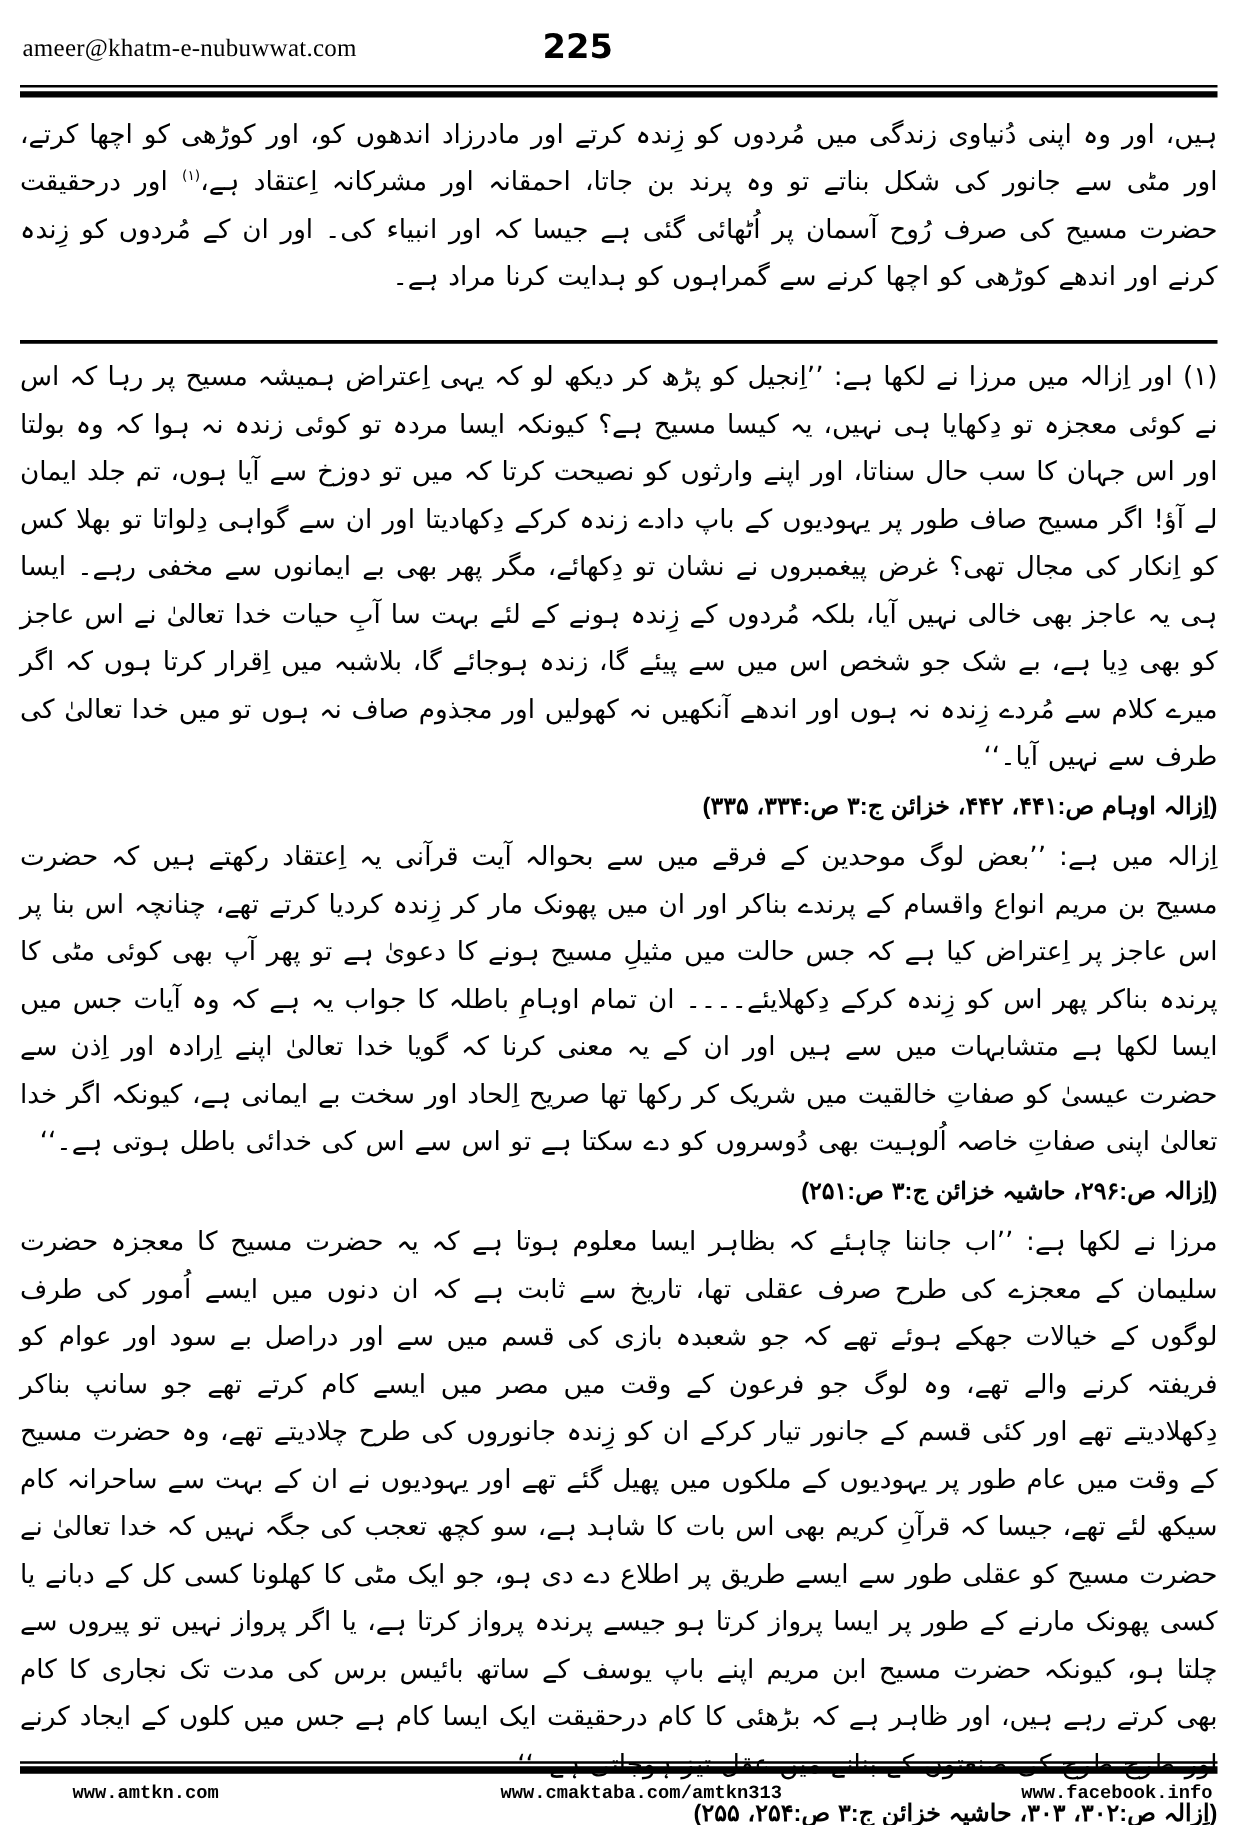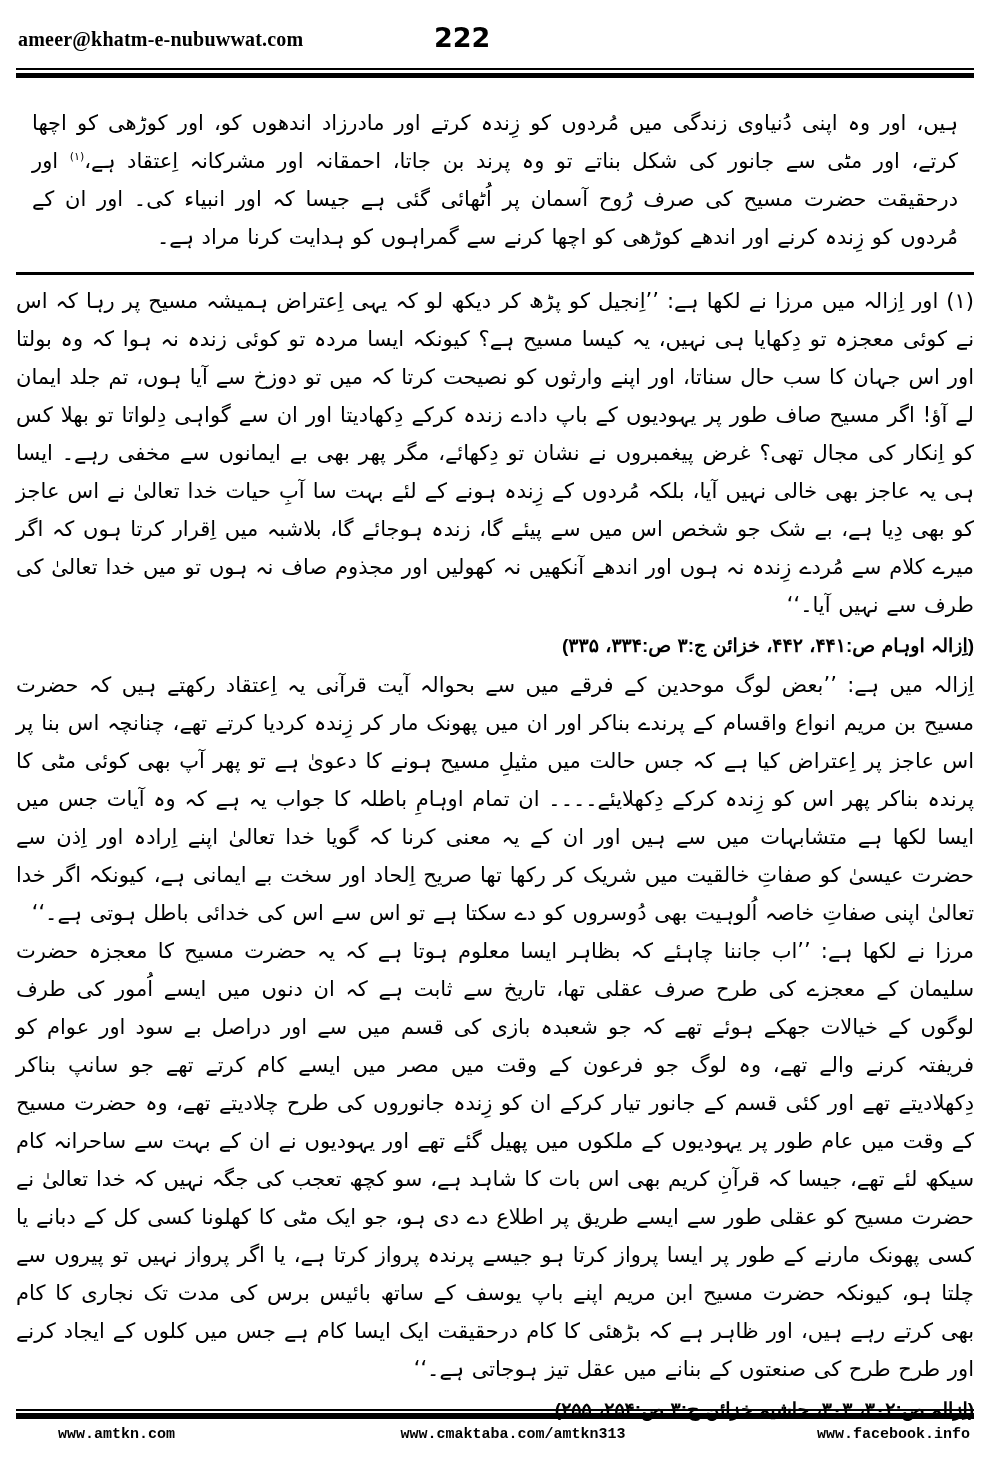--- a/index.html
+++ b/index.html
@@ -28,21 +28,21 @@
       top: 22px;
       left: 0;
       right: 0;
       height: 36px;
     }
     .header-email {
       position: absolute;
       left: 2px;
       top: 6px;
       font-family: "Liberation Serif", serif;
-      font-weight: bold;
+      font-weight: normal;
       font-size: 20px;
       letter-spacing: 0.2px;
     }
     .header-page-number {
       position: absolute;
       left: 418px;
       top: 0px;
       font-family: "DejaVu Sans", sans-serif;
       font-weight: bold;
       font-size: 27px;
@@ -96,21 +96,21 @@
       font-size: 21px;
       line-height: 38px;
       word-spacing: 1px;
     }
     .main-text {
       position: absolute;
       top: 88px;
       left: 0;
       right: 0;
     }
-    .main-text p { margin: 16px; }
+    .main-text p { margin: 0; }
 
     .footnotes {
       position: absolute;
       top: 282px;
       left: 0;
       right: 0;
     }
     .fn-para { margin: 0; }
     .citation {
       margin: 4px 0 2px 0;
@@ -143,39 +143,40 @@
     .footer-center { position: absolute; left: 50%; transform: translateX(-50%); top: 0; }
     .footer-right { position: absolute; right: 4px; top: 0; }
   </style>
 </head>
 <body>
 
 <div class="page">
 
   <div class="header">
     <span class="header-email">ameer@khatm-e-nubuwwat.com</span>
-    <span class="header-page-number">222</span>
+    <span class="header-page-number">225</span>
   </div>
 
   <div class="rule-double-top">
     <div class="thin"></div>
     <div class="thick"></div>
   </div>
 
   <div class="main-text urdu">
     <p><span>ہیں، اور وہ اپنی دُنیاوی زندگی میں مُردوں کو زِندہ کرتے اور مادرزاد اندھوں کو، اور کوڑھی کو اچھا کرتے، اور مٹی سے جانور کی شکل بناتے تو وہ پرند بن جاتا، احمقانہ اور مشرکانہ اِعتقاد ہے،</span><span class="sup">(۱)</span><span> اور درحقیقت حضرت مسیح کی صرف رُوح آسمان پر اُٹھائی گئی ہے جیسا کہ اور انبیاء کی۔ اور ان کے مُردوں کو زِندہ کرنے اور اندھے کوڑھی کو اچھا کرنے سے گمراہوں کو ہدایت کرنا مراد ہے۔</span></p>
   </div>
 
   <div class="rule-footnote"></div>
 
   <div class="footnotes urdu">
     <p class="fn-para">(۱) اور اِزالہ میں مرزا نے لکھا ہے: ’’اِنجیل کو پڑھ کر دیکھ لو کہ یہی اِعتراض ہمیشہ مسیح پر رہا کہ اس نے کوئی معجزہ تو دِکھایا ہی نہیں، یہ کیسا مسیح ہے؟ کیونکہ ایسا مردہ تو کوئی زندہ نہ ہوا کہ وہ بولتا اور اس جہان کا سب حال سناتا، اور اپنے وارثوں کو نصیحت کرتا کہ میں تو دوزخ سے آیا ہوں، تم جلد ایمان لے آؤ! اگر مسیح صاف طور پر یہودیوں کے باپ دادے زندہ کرکے دِکھادیتا اور ان سے گواہی دِلواتا تو بھلا کس کو اِنکار کی مجال تھی؟ غرض پیغمبروں نے نشان تو دِکھائے، مگر پھر بھی بے ایمانوں سے مخفی رہے۔ ایسا ہی یہ عاجز بھی خالی نہیں آیا، بلکہ مُردوں کے زِندہ ہونے کے لئے بہت سا آبِ حیات خدا تعالیٰ نے اس عاجز کو بھی دِیا ہے، بے شک جو شخص اس میں سے پیئے گا، زندہ ہوجائے گا، بلاشبہ میں اِقرار کرتا ہوں کہ اگر میرے کلام سے مُردے زِندہ نہ ہوں اور اندھے آنکھیں نہ کھولیں اور مجذوم صاف نہ ہوں تو میں خدا تعالیٰ کی طرف سے نہیں آیا۔‘‘</p>
     <p class="citation">(اِزالہ اوہام ص:۴۴۱، ۴۴۲، خزائن ج:۳ ص:۳۳۴، ۳۳۵)</p>
 
     <p class="fn-para">اِزالہ میں ہے: ’’بعض لوگ موحدین کے فرقے میں سے بحوالہ آیت قرآنی یہ اِعتقاد رکھتے ہیں کہ حضرت مسیح بن مریم انواع واقسام کے پرندے بناکر اور ان میں پھونک مار کر زِندہ کردیا کرتے تھے، چنانچہ اس بنا پر اس عاجز پر اِعتراض کیا ہے کہ جس حالت میں مثیلِ مسیح ہونے کا دعویٰ ہے تو پھر آپ بھی کوئی مٹی کا پرندہ بناکر پھر اس کو زِندہ کرکے دِکھلایئے۔۔۔۔ ان تمام اوہامِ باطلہ کا جواب یہ ہے کہ وہ آیات جس میں ایسا لکھا ہے متشابہات میں سے ہیں اور ان کے یہ معنی کرنا کہ گویا خدا تعالیٰ اپنے اِرادہ اور اِذن سے حضرت عیسیٰ کو صفاتِ خالقیت میں شریک کر رکھا تھا صریح اِلحاد اور سخت بے ایمانی ہے، کیونکہ اگر خدا تعالیٰ اپنی صفاتِ خاصہ اُلوہیت بھی دُوسروں کو دے سکتا ہے تو اس سے اس کی خدائی باطل ہوتی ہے۔‘‘</p>
+    <p class="citation">(اِزالہ ص:۲۹۶، حاشیہ خزائن ج:۳ ص:۲۵۱)</p>
 
     <p class="fn-para">مرزا نے لکھا ہے: ’’اب جاننا چاہئے کہ بظاہر ایسا معلوم ہوتا ہے کہ یہ حضرت مسیح کا معجزہ حضرت سلیمان کے معجزے کی طرح صرف عقلی تھا، تاریخ سے ثابت ہے کہ ان دنوں میں ایسے اُمور کی طرف لوگوں کے خیالات جھکے ہوئے تھے کہ جو شعبدہ بازی کی قسم میں سے اور دراصل بے سود اور عوام کو فریفتہ کرنے والے تھے، وہ لوگ جو فرعون کے وقت میں مصر میں ایسے کام کرتے تھے جو سانپ بناکر دِکھلادیتے تھے اور کئی قسم کے جانور تیار کرکے ان کو زِندہ جانوروں کی طرح چلادیتے تھے، وہ حضرت مسیح کے وقت میں عام طور پر یہودیوں کے ملکوں میں پھیل گئے تھے اور یہودیوں نے ان کے بہت سے ساحرانہ کام سیکھ لئے تھے، جیسا کہ قرآنِ کریم بھی اس بات کا شاہد ہے، سو کچھ تعجب کی جگہ نہیں کہ خدا تعالیٰ نے حضرت مسیح کو عقلی طور سے ایسے طریق پر اطلاع دے دی ہو، جو ایک مٹی کا کھلونا کسی کل کے دبانے یا کسی پھونک مارنے کے طور پر ایسا پرواز کرتا ہو جیسے پرندہ پرواز کرتا ہے، یا اگر پرواز نہیں تو پیروں سے چلتا ہو، کیونکہ حضرت مسیح ابن مریم اپنے باپ یوسف کے ساتھ بائیس برس کی مدت تک نجاری کا کام بھی کرتے رہے ہیں، اور ظاہر ہے کہ بڑھئی کا کام درحقیقت ایک ایسا کام ہے جس میں کلوں کے ایجاد کرنے اور طرح طرح کی صنعتوں کے بنانے میں عقل تیز ہوجاتی ہے۔‘‘</p>
     <p class="citation">(اِزالہ ص:۳۰۲، ۳۰۳، حاشیہ خزائن ج:۳ ص:۲۵۴، ۲۵۵)</p>
 
   </div>
 
   <div class="rule-double-bottom">
     <div class="thin"></div>
     <div class="thick"></div>
   </div>

